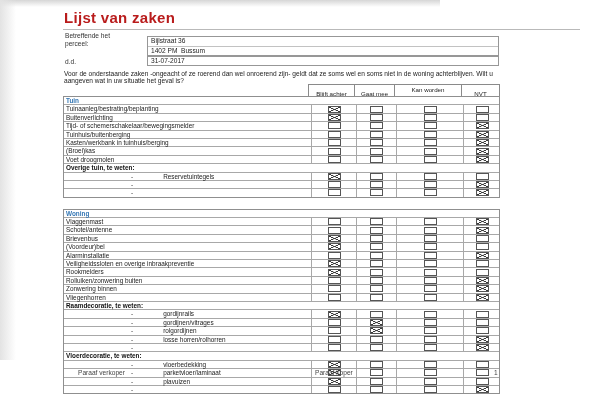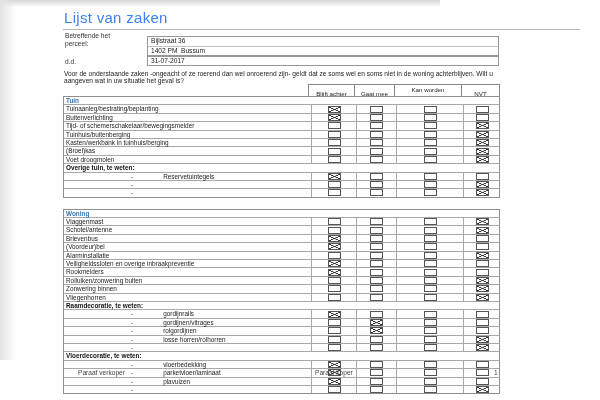--- a/index.html
+++ b/index.html
@@ -3,21 +3,21 @@
 <meta charset="utf-8">
 <style>
   html,body{margin:0;padding:0;background:#ffffff;}
   #canvas{position:relative;width:600px;height:400px;background:#fff;overflow:hidden;
           font-family:"Liberation Sans", sans-serif;color:#222;}
   
   .edge-top{position:absolute;left:0;top:0;width:440px;height:7px;
             background:linear-gradient(#d6d6d6,rgba(255,255,255,0));pointer-events:none;}
   .edge-left{position:absolute;left:0;top:0;width:16px;height:360px;
              background:linear-gradient(90deg,#e3e3e3,rgba(255,255,255,0));pointer-events:none;}
-  .title{position:absolute;left:64px;top:9px;font-size:15px;font-weight:normal;color:#3b82f6;letter-spacing:.3px;}
+  .title{position:absolute;left:64px;top:9px;font-size:15px;font-weight:bold;color:#b91c1c;letter-spacing:.3px;}
   .title-rule{position:absolute;left:63px;top:29px;width:517px;height:1px;background:#b9b9b9;}
   .flabel{position:absolute;font-size:6.6px;line-height:8px;color:#333;}
   .fbox{position:absolute;border:1px solid #979797;background:#fff;box-sizing:border-box;}
   .fline{font-size:6.6px;line-height:8.5px;padding-left:3px;white-space:pre;color:#222;}
   .fline.sep{border-bottom:1px solid #c2c2c2;}
   .intro{position:absolute;left:64px;top:70px;width:452px;font-size:6.6px;line-height:7.3px;color:#222;}
   
   .colhdr{position:absolute;left:308px;top:84px;width:192px;height:20px;border:1px solid #8a8a8a;
           box-sizing:border-box;display:grid;grid-template-columns:45px 40px 67px 38px;background:#fff;}
   .hcell{border-left:1px solid #8a8a8a;display:flex;align-items:center;justify-content:center;

